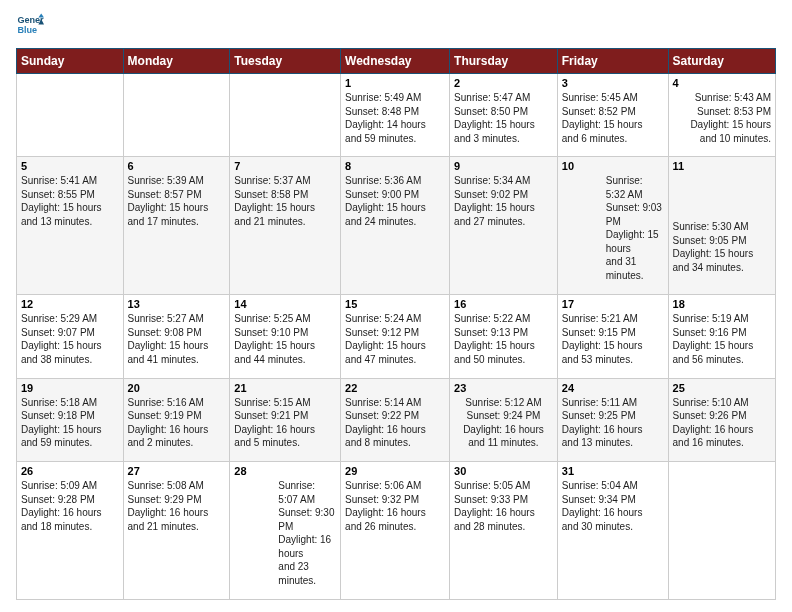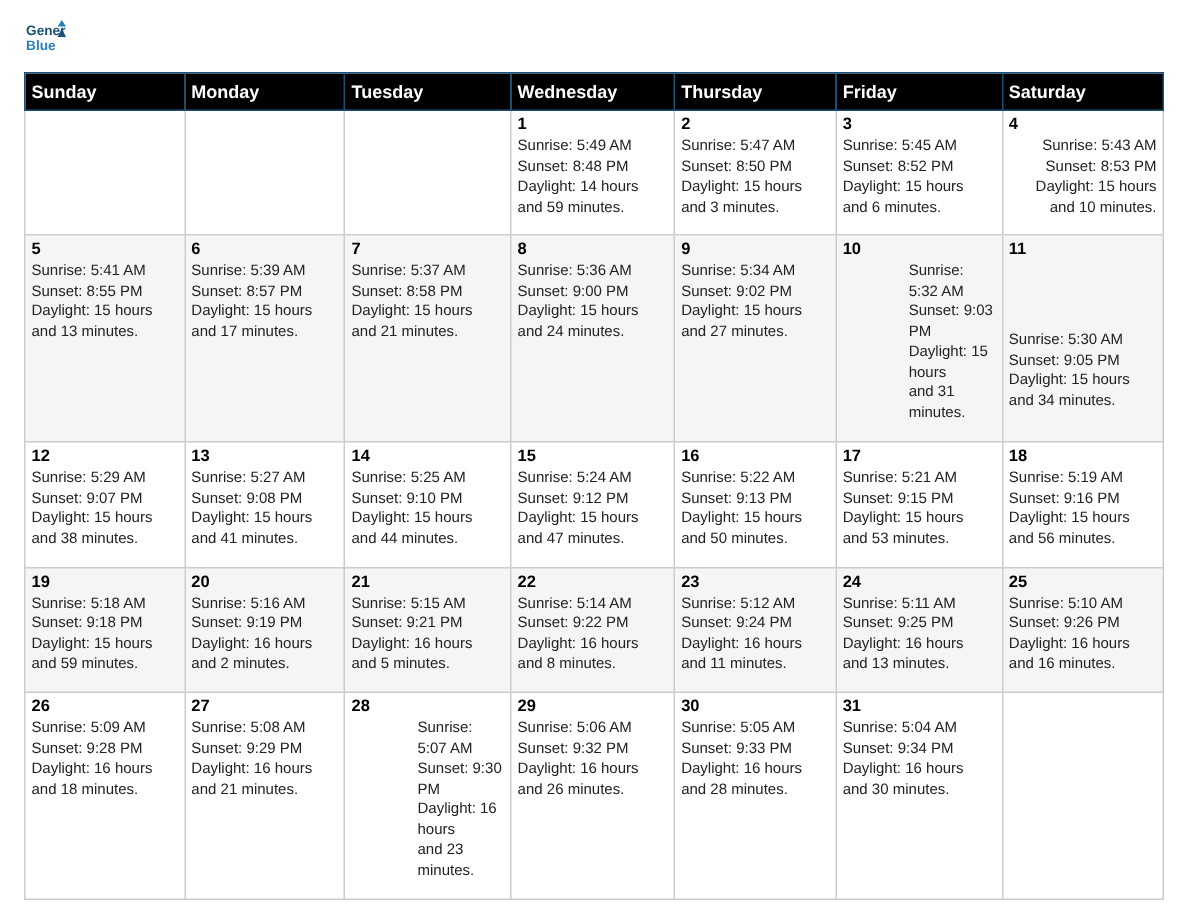--- a/index.html
+++ b/index.html
@@ -44,21 +44,21 @@
       font-size: 15px;
       color: #333;
     }
     .calendar-table {
       width: 100%;
       border-collapse: collapse;
       flex: 1;
       font-size: 10px;
     }
     .calendar-table thead tr th {
-      background: #000000;
+      background: #7f1d1d;
       color: #fff;
       padding: 5px 4px;
       text-align: left;
       font-size: 12px;
       font-weight: bold;
       border: 1px solid #1a5276;
     }
     .calendar-table tbody tr td {
       border: 1px solid #ccc;
       vertical-align: top;
@@ -276,21 +276,21 @@
           </td>
           <td>
             <span class="day-number">22</span>
             <div class="day-info" style="white-space: pre-line;">Sunrise: 5:14 AM
 Sunset: 9:22 PM
 Daylight: 16 hours
 and 8 minutes.</div>
           </td>
           <td>
             <span class="day-number">23</span>
-            <div class="day-info" style="white-space: pre-line;">Sunrise: 5:12 AM
+            <div class="day-info" style="white-space: pre-line; text-align: center;">Sunrise: 5:12 AM
 Sunset: 9:24 PM
 Daylight: 16 hours
 and 11 minutes.</div>
           </td>
           <td>
             <span class="day-number">24</span>
             <div class="day-info" style="white-space: pre-line;">Sunrise: 5:11 AM
 Sunset: 9:25 PM
 Daylight: 16 hours
 and 13 minutes.</div>

